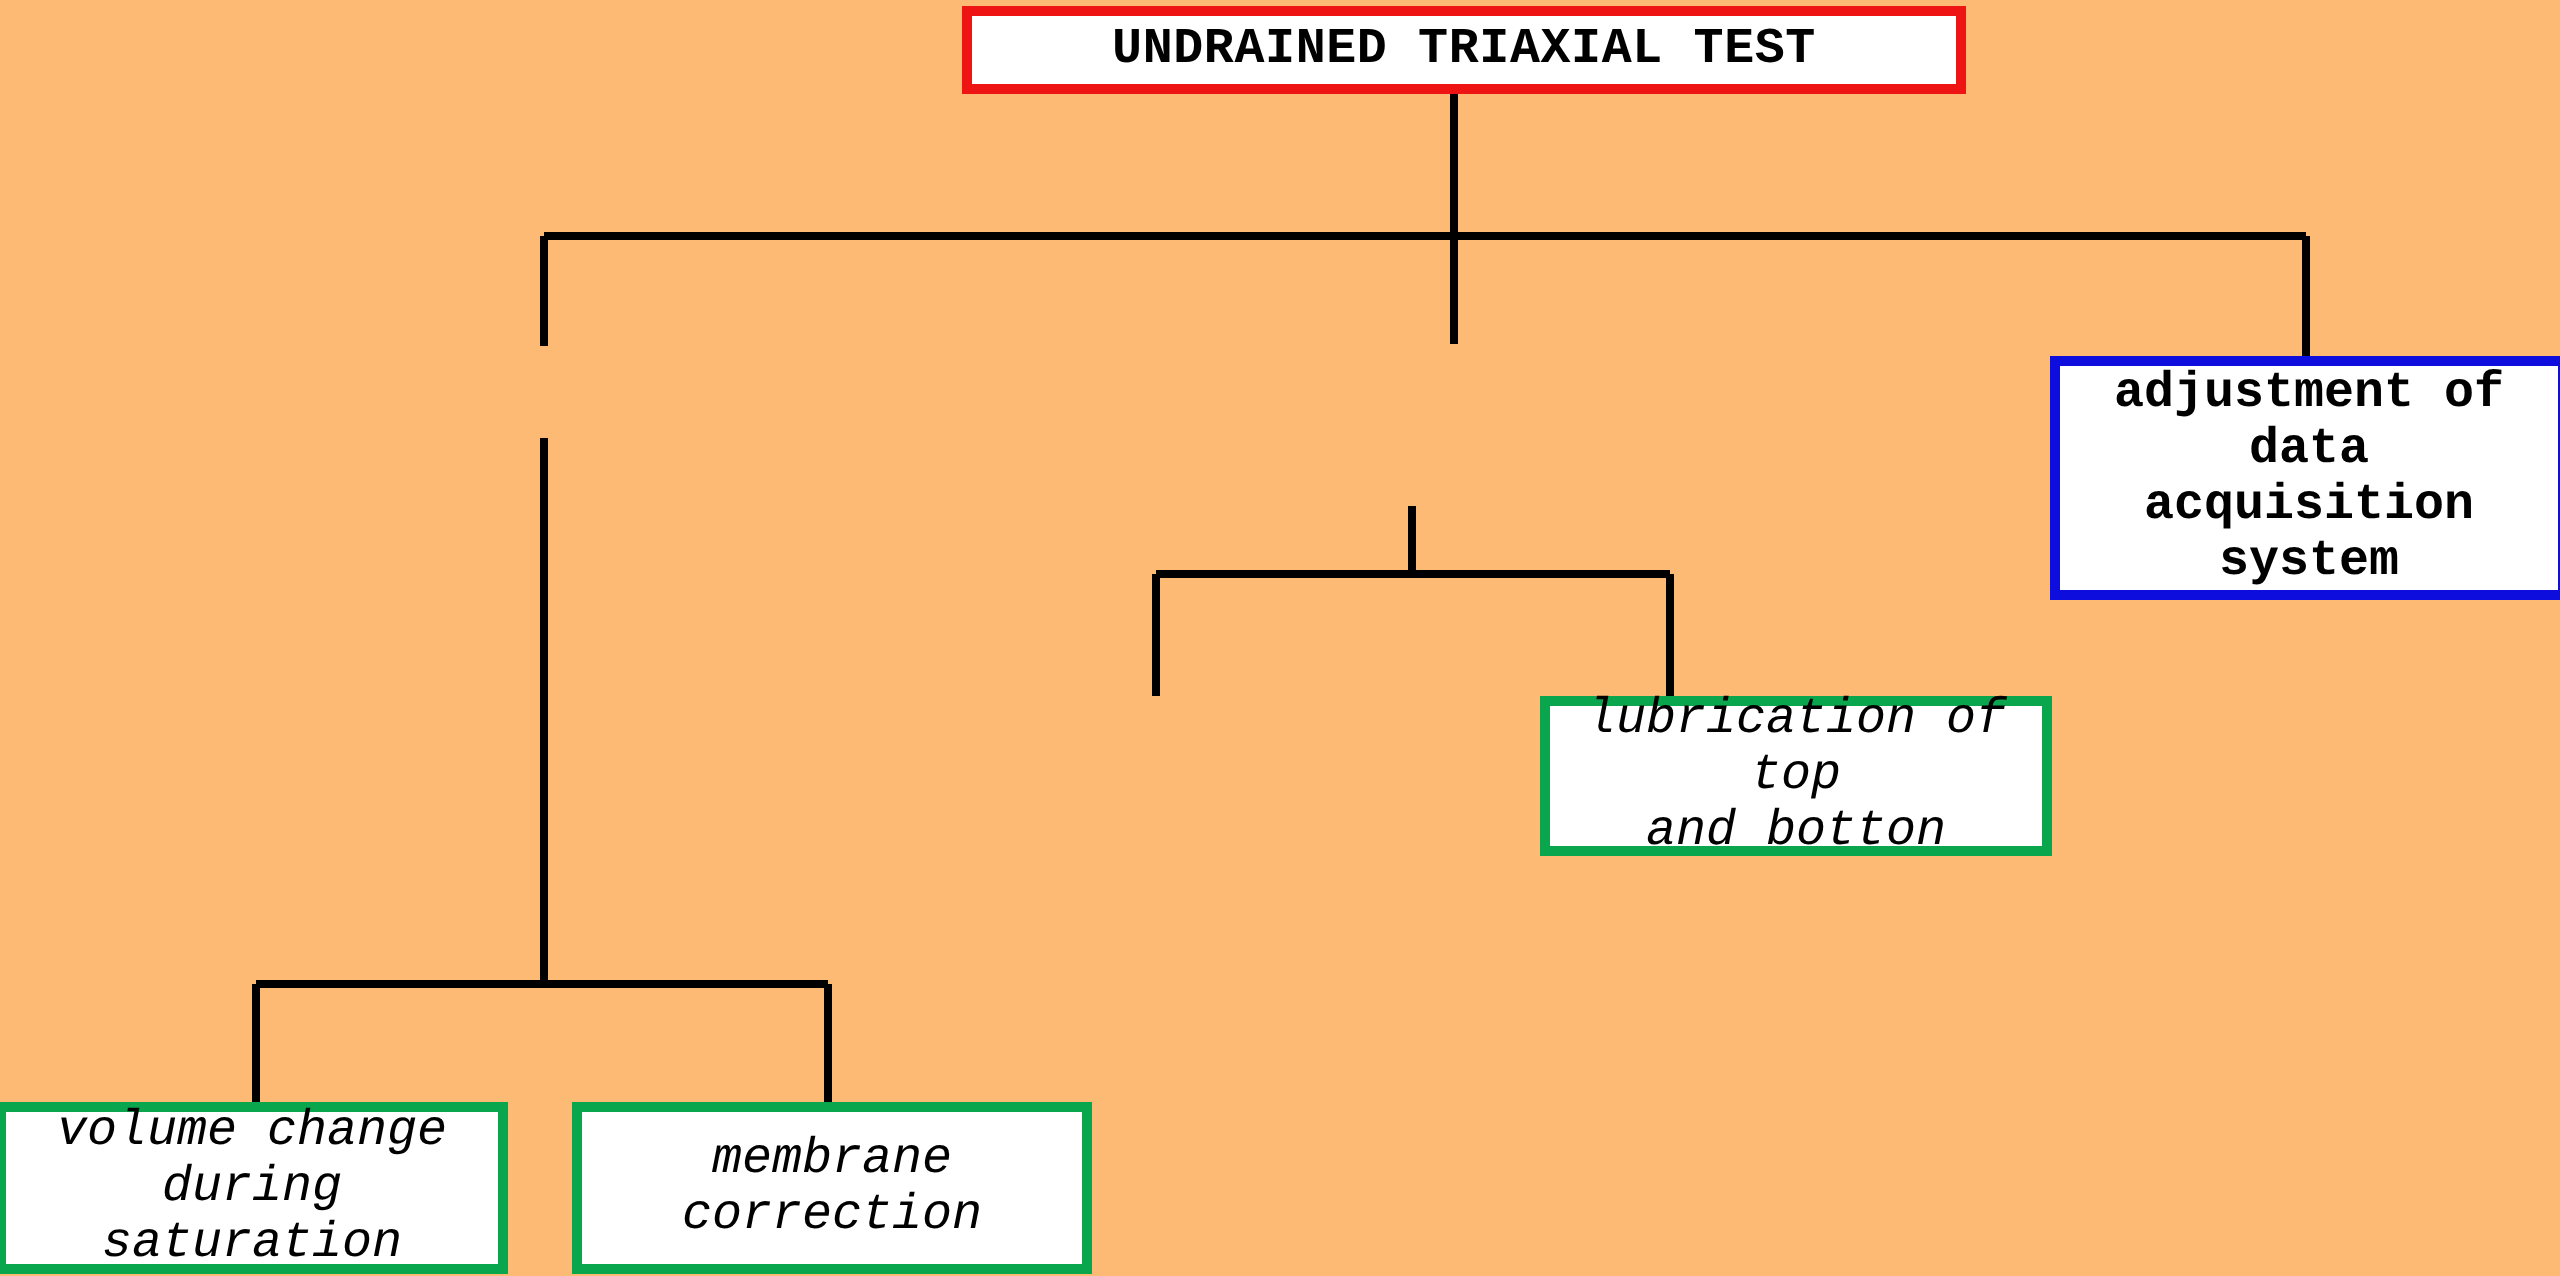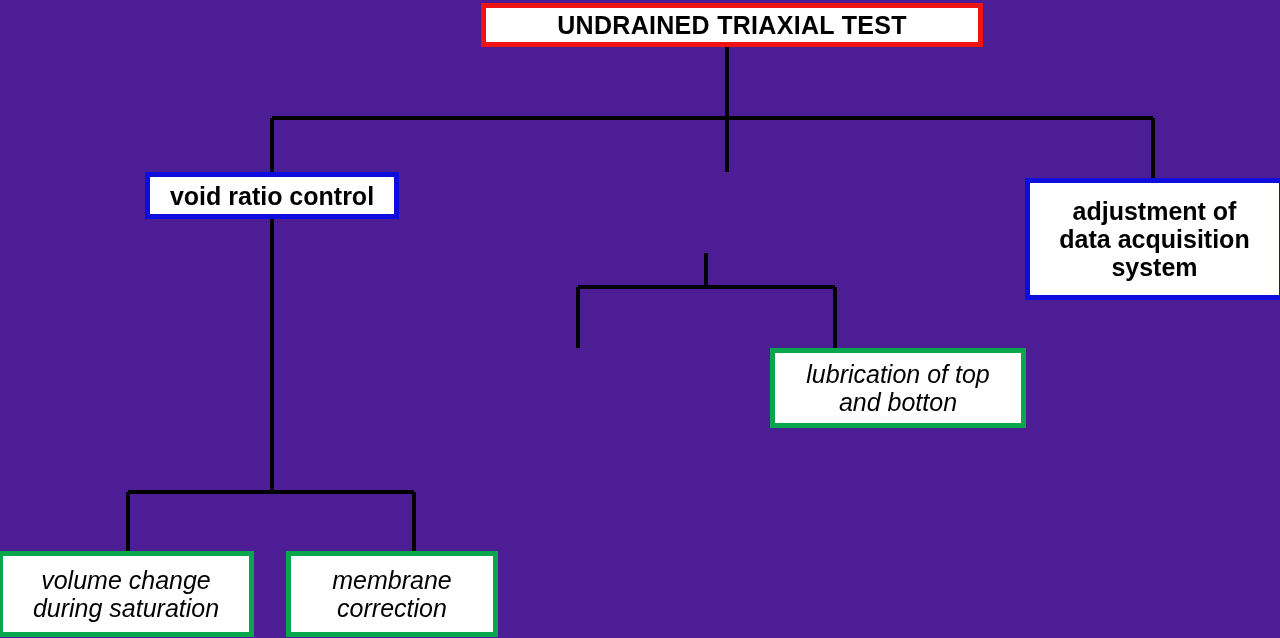--- a/index.html
+++ b/index.html
@@ -4,23 +4,23 @@
 <style>
   html, body {
     margin: 0;
     padding: 0;
     background: #ffffff;
   }
   #canvas {
     position: relative;
     width: 1280px;
     height: 638px;
-    background: #4c1d95;
+    background: #fdba74;
     overflow: hidden;
-    font-family: Liberation Sans, sans-serif;
+    font-family: Liberation Mono, monospace;
   }
   .connector-layer {
     position: absolute;
     left: 0;
     top: 0;
     width: 1280px;
     height: 638px;
     pointer-events: none;
   }
   .node {
@@ -93,40 +93,37 @@
       <line x1="128" y1="492" x2="128" y2="551"></line>
 
       <line x1="414" y1="492" x2="414" y2="551"></line>
     </g>
   </svg>
 
   <div class="node node-root" style="left:481px; top:3px; width:502px; height:44px;">
     <div class="node-inner">UNDRAINED TRIAXIAL TEST</div>
   </div>
 
-  <div class="node node-blue" style="left:145px; top:172px; width:254px; height:47px;">
-    <div class="node-inner">void ratio control</div>
-  </div>
 
 
   <div class="node node-blue" style="left:1025px; top:178px; width:259px; height:122px;">
     <div class="node-inner">adjustment of
 data acquisition
 system</div>
   </div>
 
 
   <div class="node node-green" style="left:770px; top:348px; width:256px; height:80px;">
     <div class="node-inner">lubrication of top
 and botton</div>
   </div>
 
   <div class="node node-green" style="left:-2px; top:551px; width:256px; height:86px;">
     <div class="node-inner">volume change
 during saturation</div>
   </div>
 
-  <div class="node node-green" style="left:286px; top:551px; width:212px; height:86px;">
+  <div class="node node-green" style="left:286px; top:551px; width:260px; height:86px;">
     <div class="node-inner">membrane
 correction</div>
   </div>
 
 </div>
 
 </body></html>

